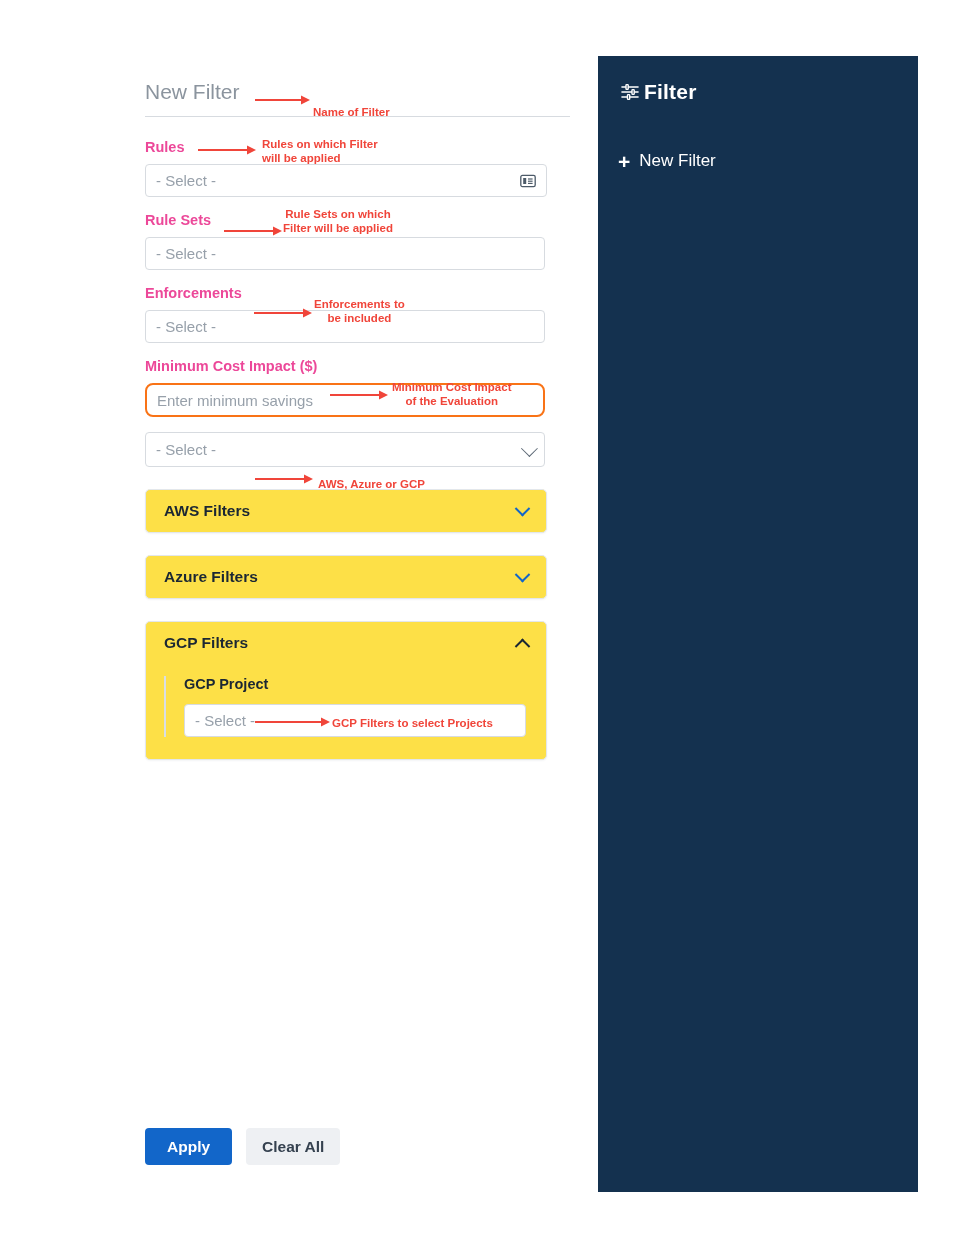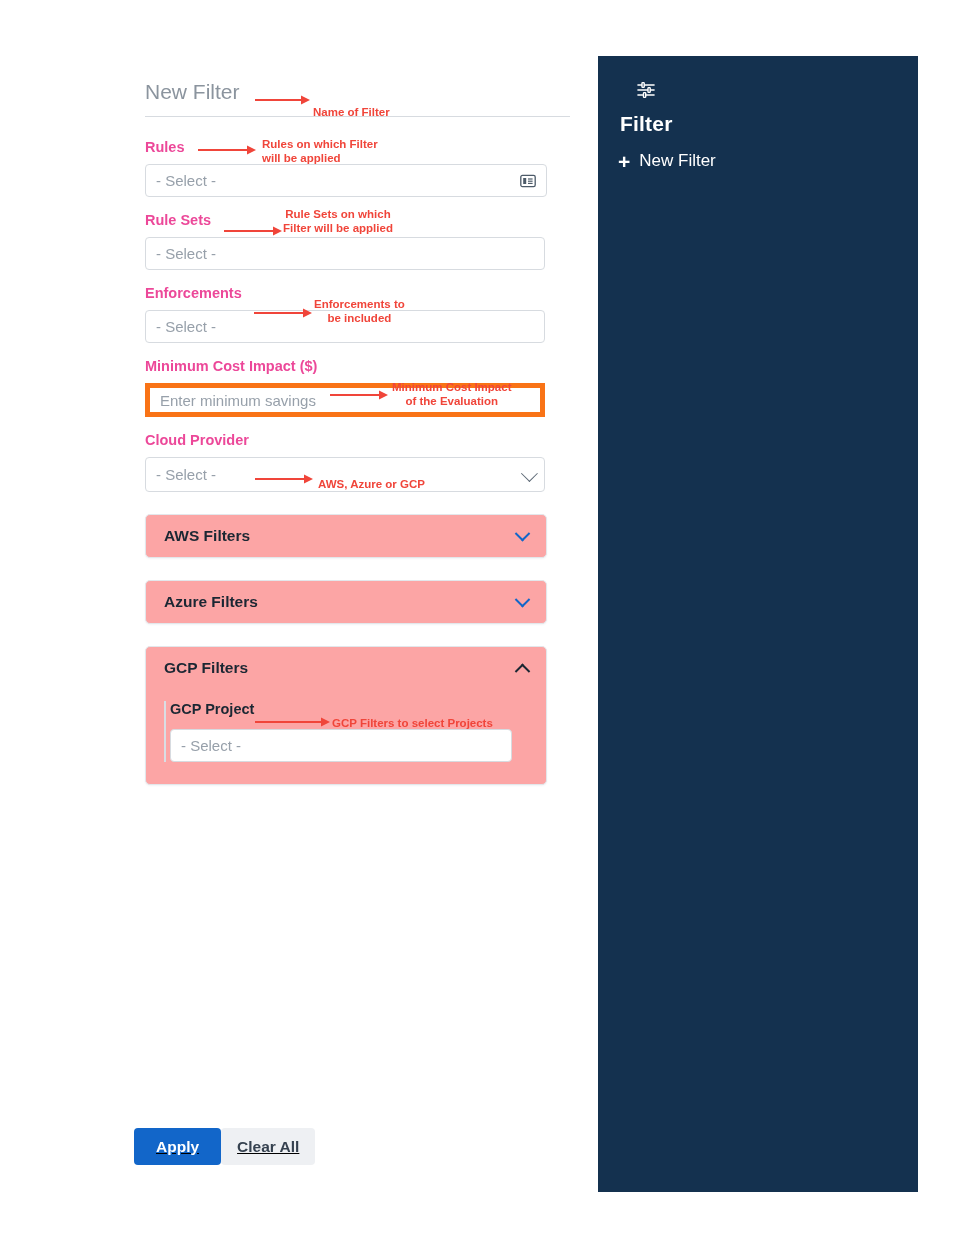--- a/index.html
+++ b/index.html
@@ -26,22 +26,21 @@
     width: 320px;
     height: 1136px;
     background: #14314f;
   }
   .rp-header {
     position: absolute;
     left: 22px;
     top: 24px;
     display: flex;
     align-items: center;
-    gap: 12px;
-    flex-direction: column;
+    gap: 4px;
   }
   .rp-title {
     color: #ffffff;
     font-size: 21px;
     font-weight: bold;
     letter-spacing: 0.2px;
   }
   .filter-glyph { width: 20px; height: 20px; display: block; }
   .rp-newfilter {
     position: absolute;
@@ -129,38 +128,38 @@
   .chev {
     width: 12px; height: 12px;
     border-right: 1.8px solid #5b6774;
     border-bottom: 1.8px solid #5b6774;
     transform: rotate(45deg) translateY(-2px);
   }
 
   .text-input {
     width: 400px;
     height: 34px;
-    border: 5px solid #f97316;
-    border-radius: 0;
+    border: 2px solid #f97316;
+    border-radius: 8px;
     padding: 0 10px;
     font-size: 15px;
     color: #97a0aa;
     outline: none;
     font-family: "Liberation Sans", sans-serif;
     background: #ffffff;
   }
   .text-input::placeholder { color: #97a0aa; }
 
   
   .acc-card {
     width: 402px;
     margin-top: 22px;
     border: 1px solid #e3e7eb;
     border-radius: 5px;
-    background: #fca5a5;
+    background: #fde047;
     box-shadow: 0 1px 2px rgba(20,40,70,0.05);
   }
   .acc-head {
     height: 42px;
     display: flex;
     align-items: center;
     justify-content: space-between;
     padding: 0 18px 0 18px;
     cursor: pointer;
   }
@@ -179,21 +178,21 @@
     width: 11px; height: 11px;
     border-right: 2.2px solid #1b2733;
     border-bottom: 2.2px solid #1b2733;
     transform: rotate(-135deg) translate(-2px,-2px);
   }
   .acc-body {
     padding: 4px 18px 22px 18px;
   }
   .acc-inner {
     border-left: 2px solid #d9dee4;
-    padding-left: 4px;
+    padding-left: 18px;
   }
   .acc-sub-label {
     font-size: 14.5px;
     font-weight: bold;
     color: #1b2733;
     display: block;
     margin: 8px 0 12px 0;
   }
   .acc-select {
     width: 342px;
@@ -205,25 +204,24 @@
     align-items: center;
     padding: 0 10px;
     font-size: 15px;
     color: #97a0aa;
     cursor: pointer;
   }
 
   
   .btn-row {
     position: absolute;
-    left: 134px;
+    left: 145px;
     top: 1128px;
     display: flex;
-    gap: 0;
-    text-decoration: underline;
+    gap: 14px;
   }
   .btn-apply {
     background: #1266c9;
     color: #ffffff;
     border: none;
     border-radius: 4px;
     font-size: 15.5px;
     font-weight: bold;
     padding: 0 22px;
     height: 37px;
@@ -332,23 +330,20 @@
     </div>
 
     <div class="field">
       <div class="label-row">
         <span class="field-label">Minimum Cost Impact ($)</span>
       </div>
       <input class="text-input" type="text" placeholder="Enter minimum savings" style="">
     </div>
 
     <div class="field">
-      <div class="label-row">
-        <span class="field-label">Cloud Provider</span>
-      </div>
       <div class="select-box" style="height:35px;">
         <span class="select-placeholder">- Select -</span>
         <span class="select-right-icon">
           <span class="chev"></span>
         </span>
       </div>
     </div>
 
     <div class="acc-card">
       <div class="acc-head">

